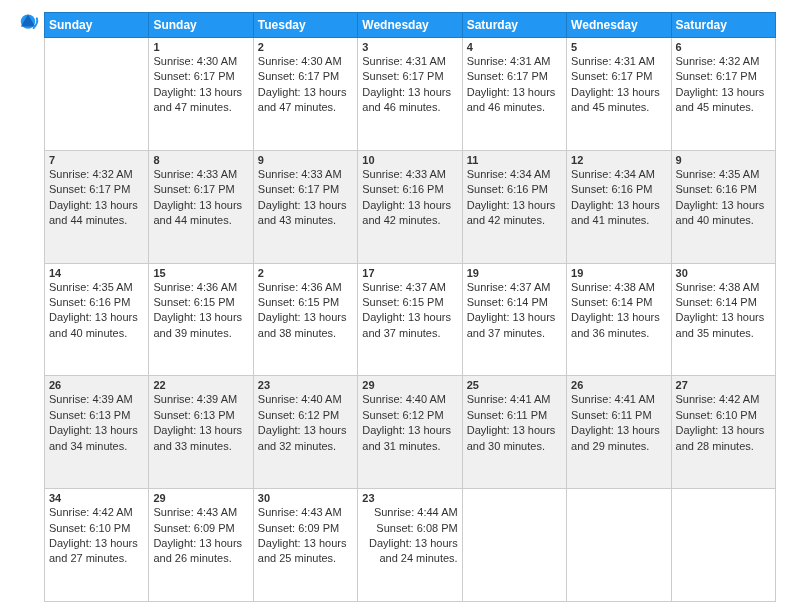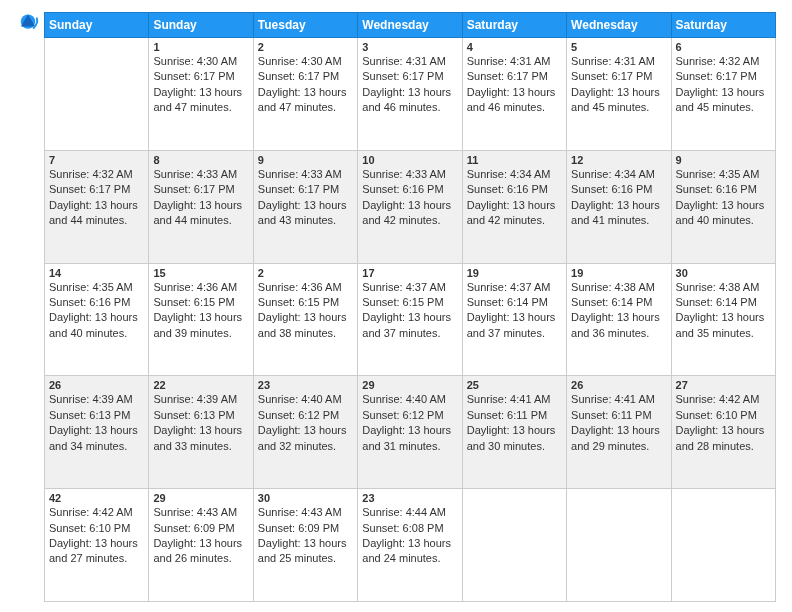--- a/index.html
+++ b/index.html
@@ -298,40 +298,40 @@
           </td>
           <td>
             <span class="day-number">27</span>
             <div class="day-info" style="white-space: pre-line;">Sunrise: 4:42 AM
 Sunset: 6:10 PM
 Daylight: 13 hours and 28 minutes.</div>
           </td>
         </tr>
         <tr>
           <td>
-            <span class="day-number">42</span>
+            <span class="day-number">34</span>
             <div class="day-info" style="white-space: pre-line;">Sunrise: 4:42 AM
 Sunset: 6:10 PM
 Daylight: 13 hours and 27 minutes.</div>
           </td>
           <td>
             <span class="day-number">29</span>
             <div class="day-info" style="white-space: pre-line;">Sunrise: 4:43 AM
 Sunset: 6:09 PM
 Daylight: 13 hours and 26 minutes.</div>
           </td>
           <td>
             <span class="day-number">30</span>
             <div class="day-info" style="white-space: pre-line;">Sunrise: 4:43 AM
 Sunset: 6:09 PM
 Daylight: 13 hours and 25 minutes.</div>
           </td>
           <td>
             <span class="day-number">23</span>
-            <div class="day-info" style="white-space: pre-line;">Sunrise: 4:44 AM
+            <div class="day-info" style="white-space: pre-line; text-align: right;">Sunrise: 4:44 AM
 Sunset: 6:08 PM
 Daylight: 13 hours and 24 minutes.</div>
           </td>
           <td class="empty-cell"></td>
           <td class="empty-cell"></td>
           <td class="empty-cell"></td>
         </tr>
       </tbody>
   </table>
 </div>

